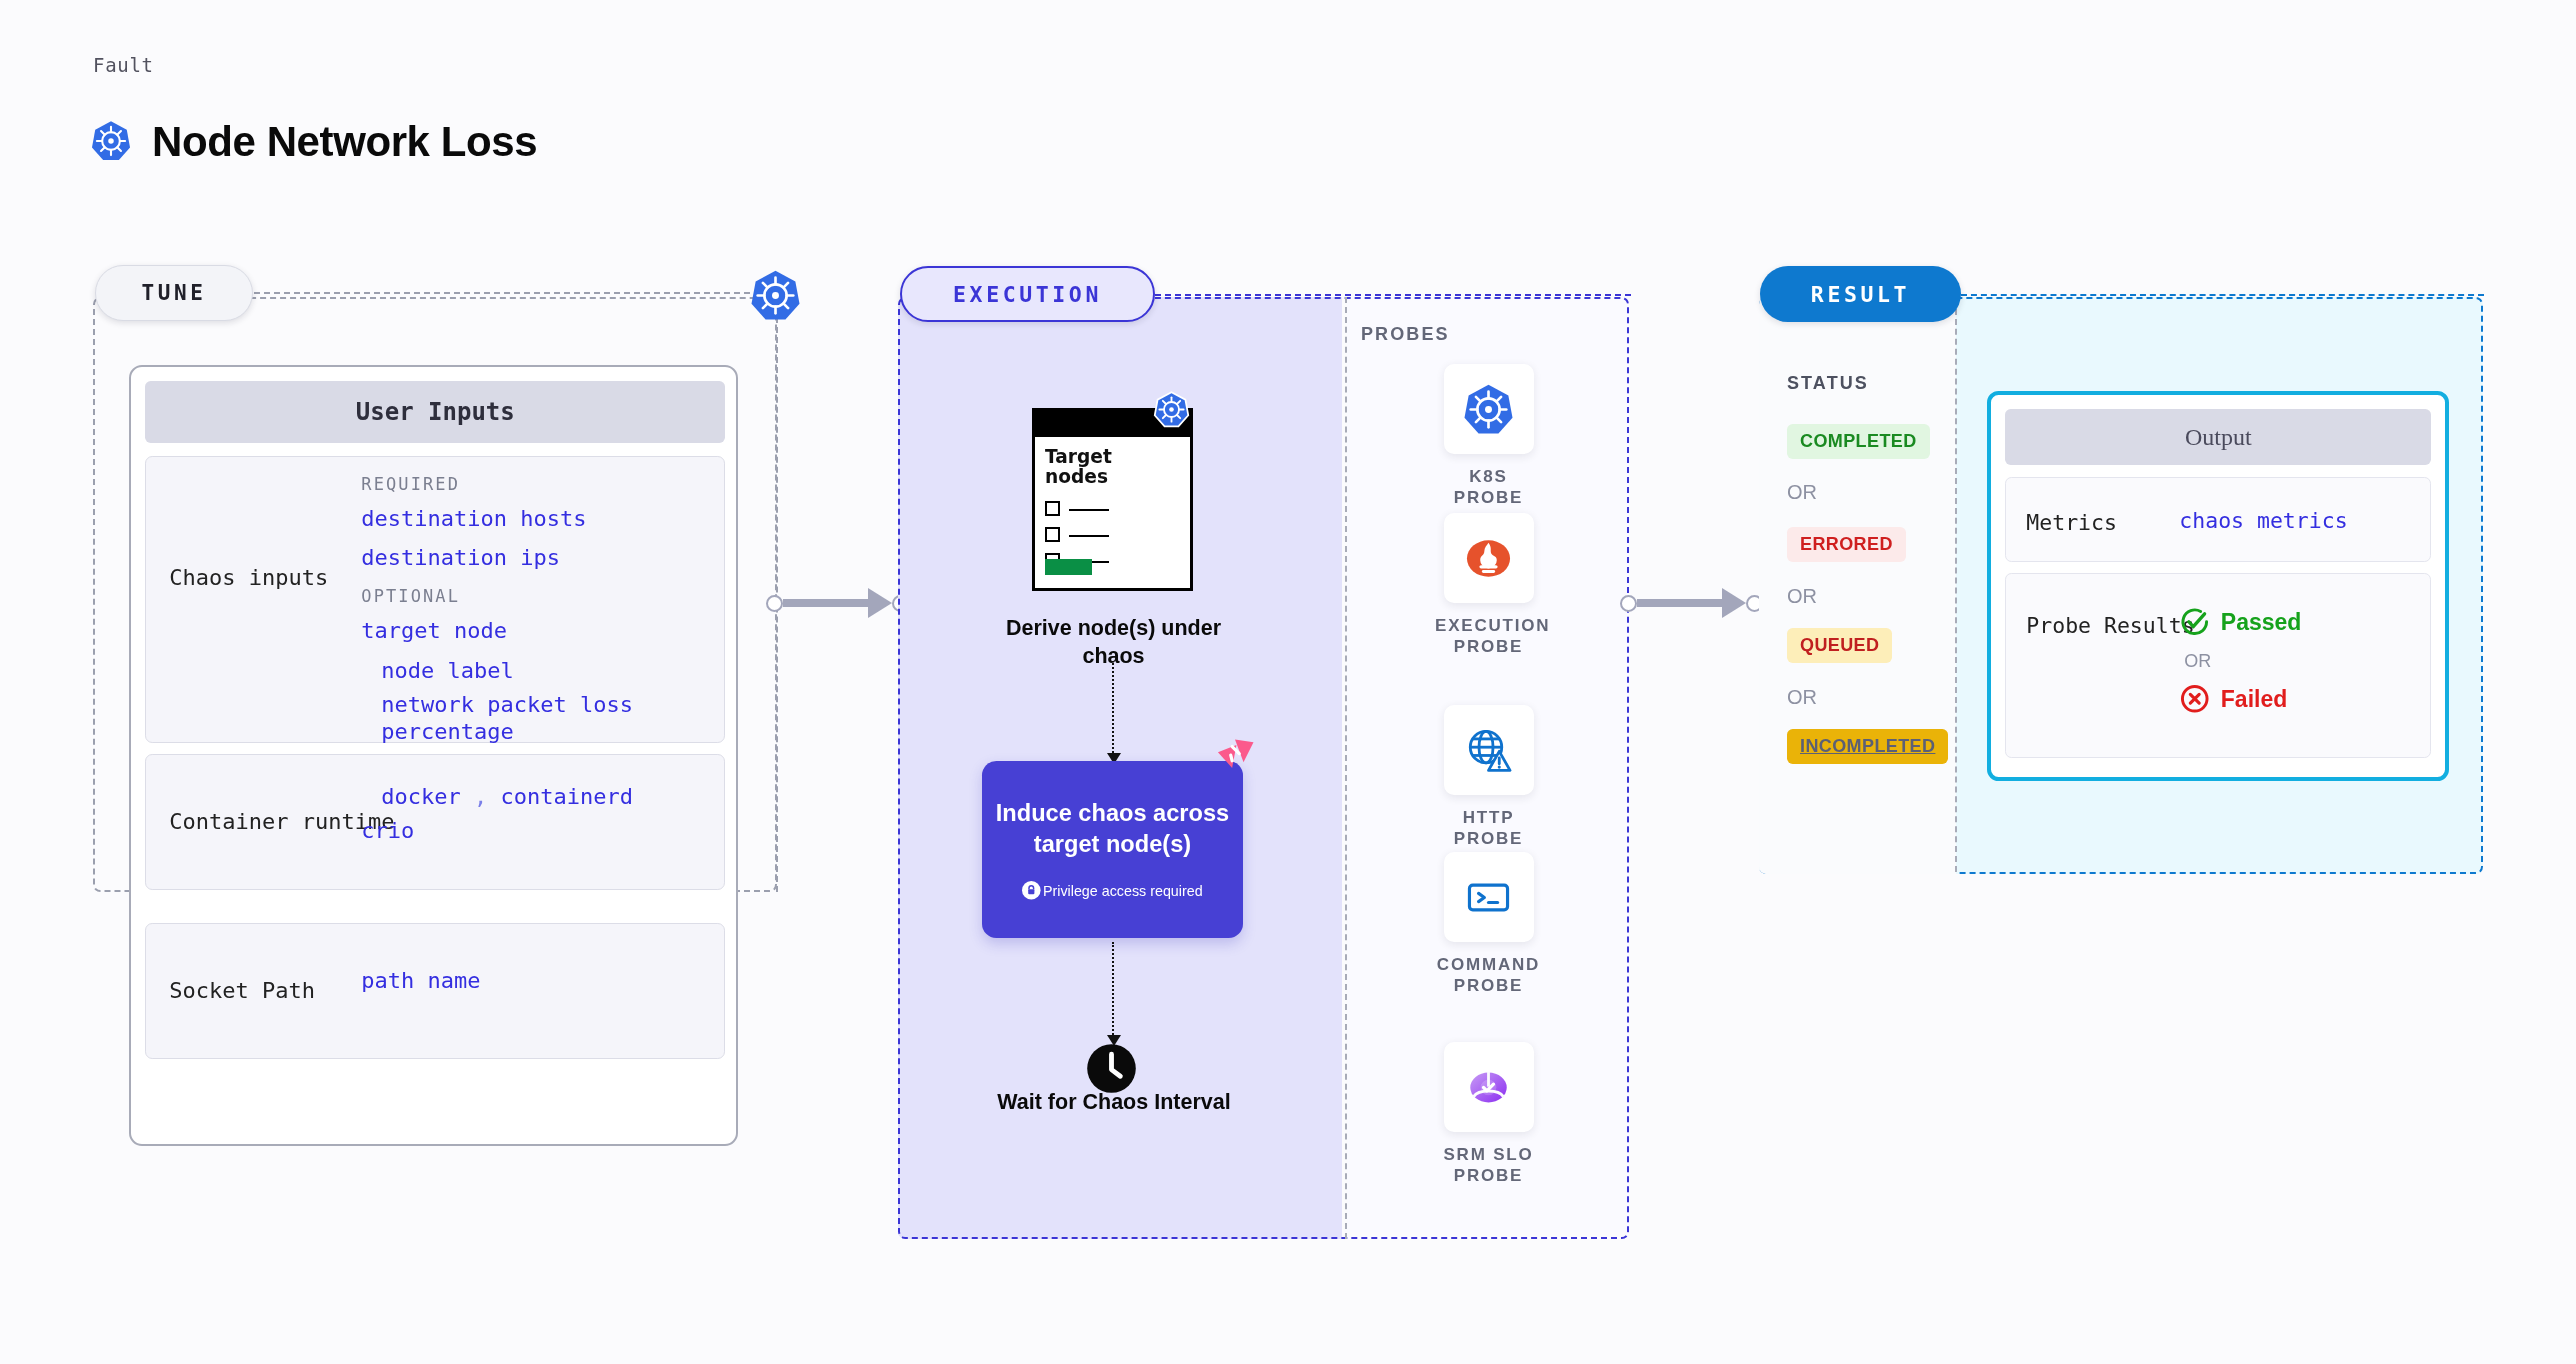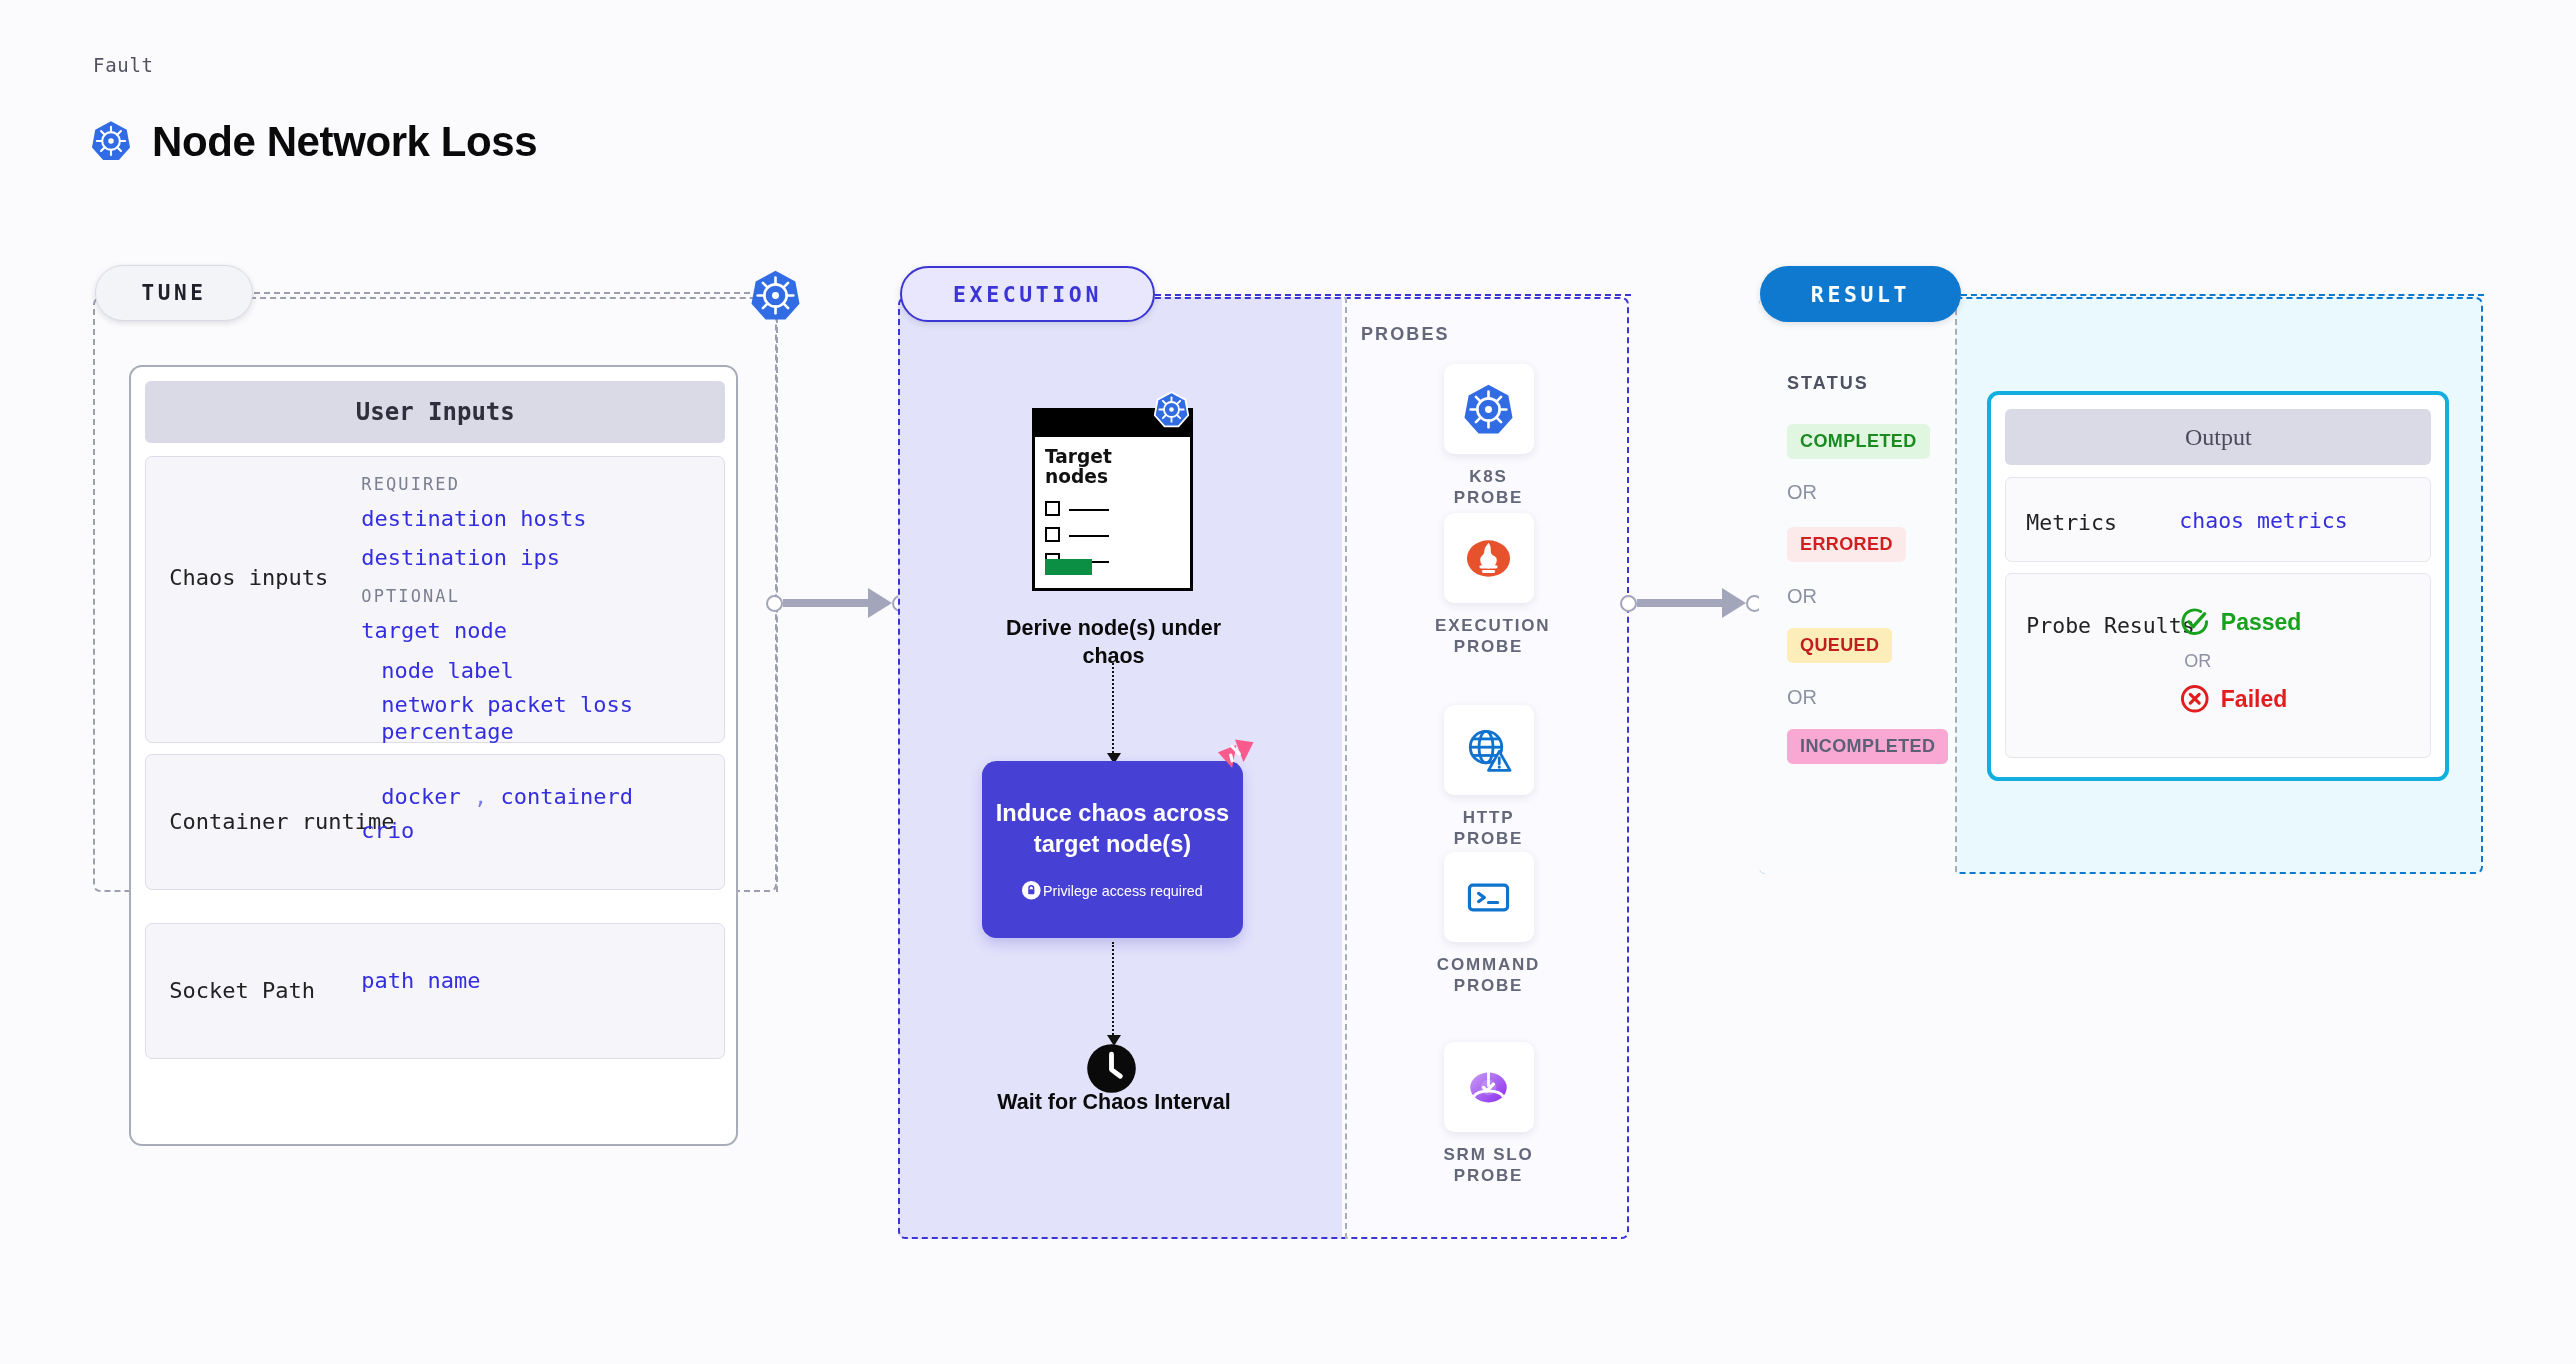--- a/index.html
+++ b/index.html
@@ -220,21 +220,21 @@
   .orword {
     position: absolute; left: 1787px;
     font-family: "Liberation Sans", sans-serif; font-size: 20px; color: #8d91a2;
   }
   #b0 { top: 424px; background: #e1f6e1; color: #1a8a21; }
   #o0 { top: 481px; }
   #b1 { top: 527px; background: #fceaea; color: #cf1f1f; }
   #o1 { top: 585px; }
   #b2 { top: 628px; background: #fdeeb9; color: #c01f1f; }
   #o2 { top: 686px; }
-  #b3 { top: 729px; background: #f9a8d4; color: #5c6075; }
+  #b3 { top: 729px; background: #eab308; color: #5c6075; text-decoration: underline; }
 
   .out-card {
     position: absolute; left: 1987px; top: 391px; width: 462px; height: 390px;
     background: #fff; border: 4.3px solid #12aee0; border-radius: 11.5px;
   }
   .out-head {
     position: absolute; left: 14.3px; top: 14.3px; width: 426px; height: 56px;
     background: #d9dae6; border-radius: 5.7px; display: flex; align-items: center; justify-content: center;
   }
   .out-head-txt { font-family: Liberation Serif, serif; font-size: 24px; color: #4a4a5c; }

